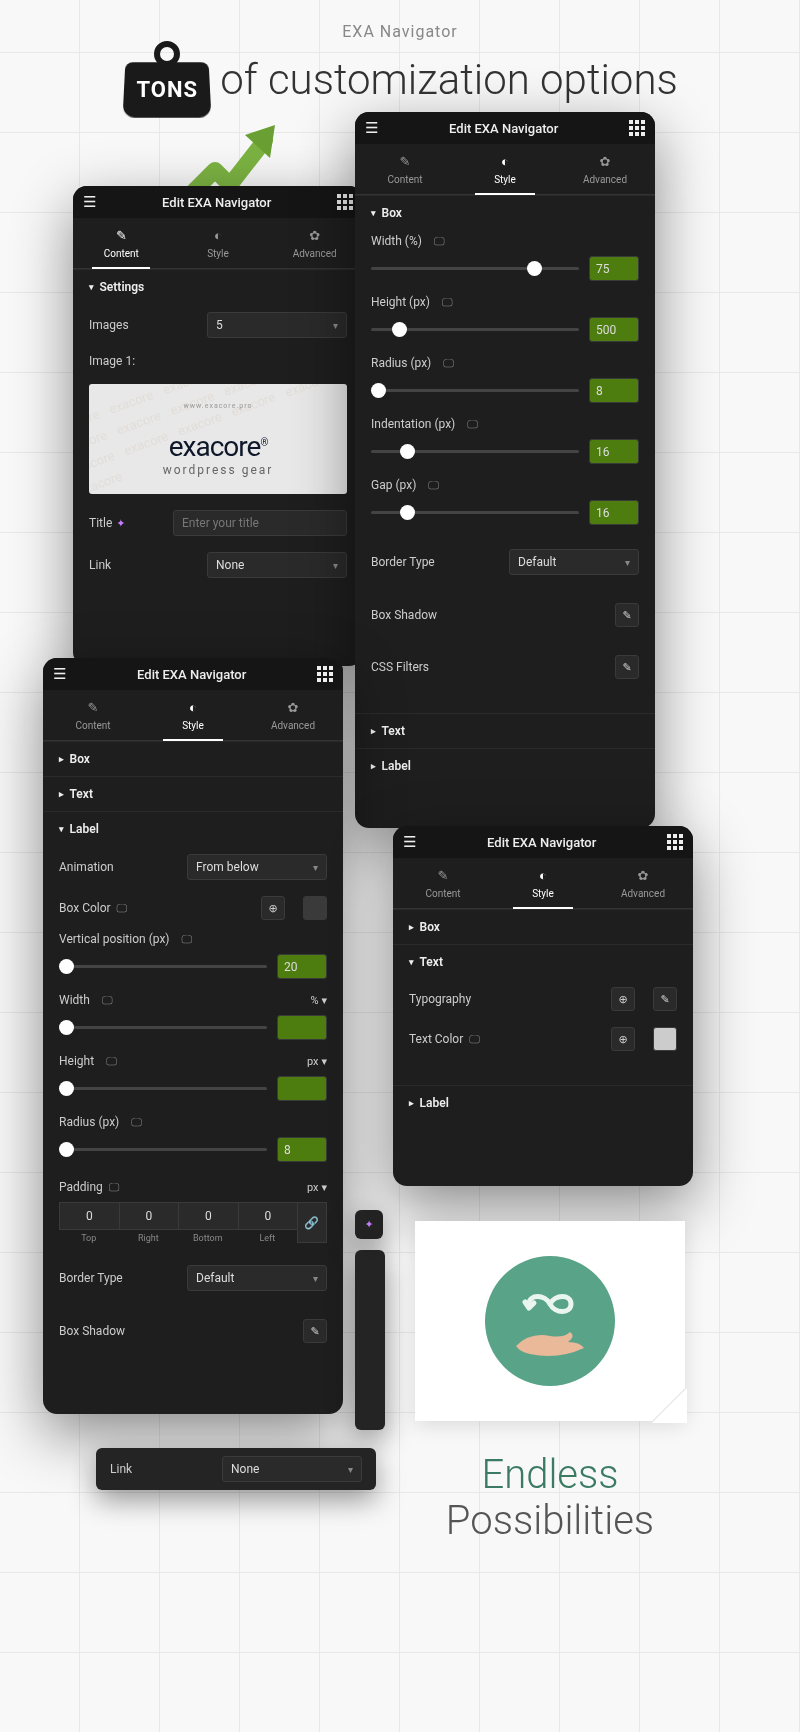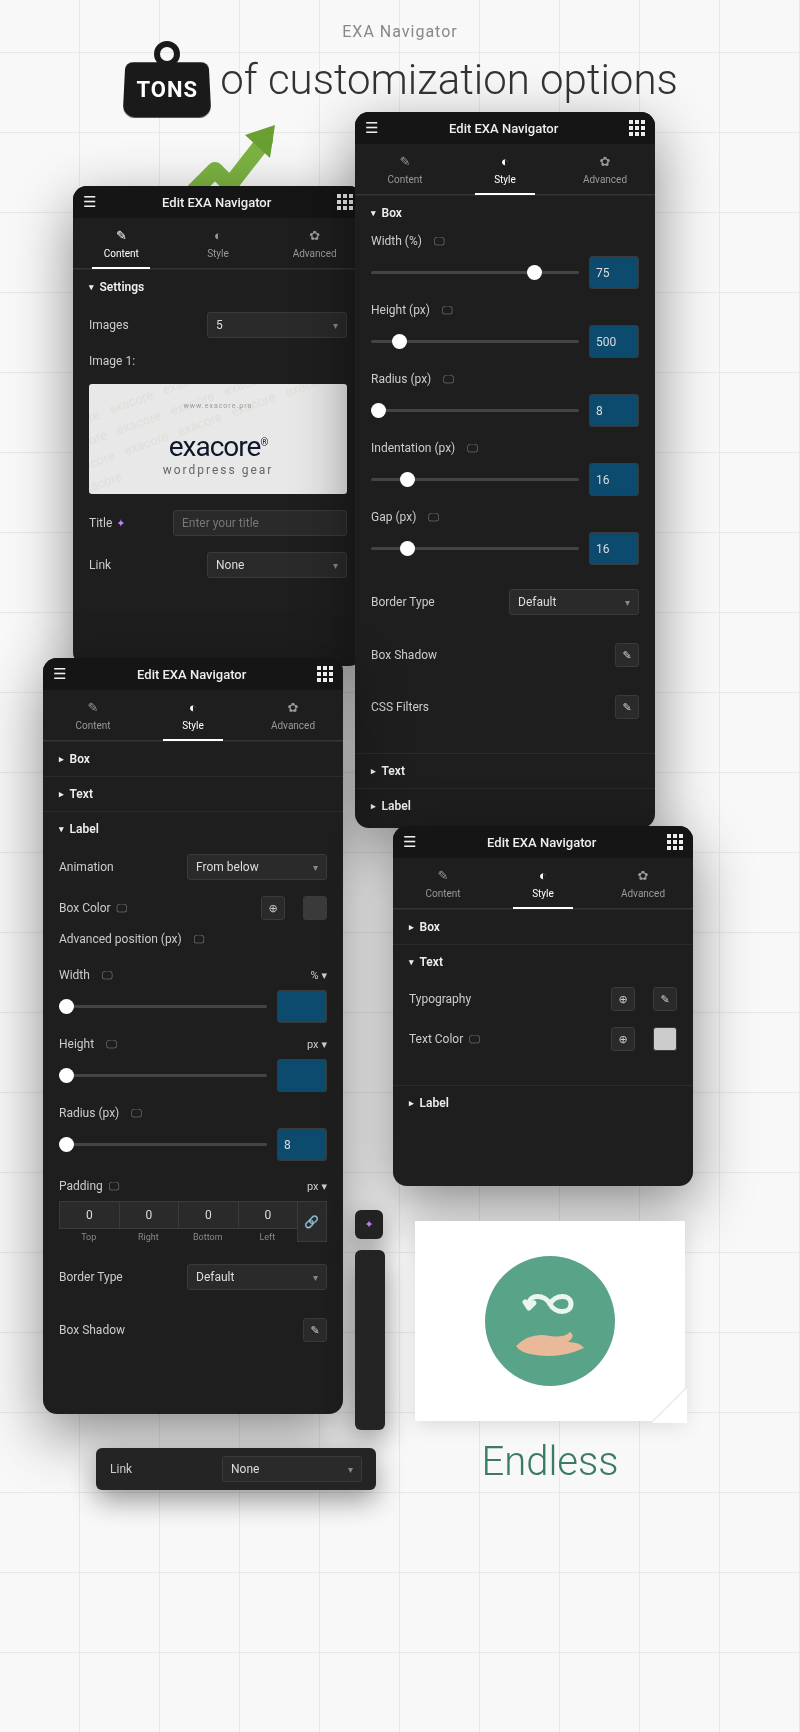--- a/index.html
+++ b/index.html
@@ -26,21 +26,21 @@
 .tab { flex:1; text-align:center; padding:10px 0 8px; cursor:pointer; color:#999; position:relative; }
 .tab.active { color:#fff; }
 .tab.active::after { content:''; position:absolute; left:20%; right:20%; bottom:-1px; height:2px; background:#fff; }
 .tab-icon { font-size:13px; display:block; margin-bottom:3px; }
 .tab-label { font-size:10px; }
 .section-hdr { padding:10px 16px; font-size:12px; font-weight:600; color:#eee; display:flex; align-items:center; gap:6px; cursor:pointer; border-top:1px solid #2a2a2a; }
 .section-hdr .caret { font-size:9px; }
 .row { display:flex; align-items:center; padding:8px 16px; gap:18px; }
 .row-label { flex:1; color:#ccc; font-size:12px; }
 .responsive-icon { color:#888; font-size:11px; margin-left:6px; }
-.num-input { width:50px; height:33px; background:#0c4a6e; border:1px solid #3a3a3a; color:#ddd; padding:0 6px; font-size:12px; border-radius:3px; }
+.num-input { width:50px; height:25px; background:#4d7c0f; border:1px solid #3a3a3a; color:#ddd; padding:0 6px; font-size:12px; border-radius:3px; }
 .text-input { flex:1; height:26px; background:#2a2a2a; border:1px solid #3a3a3a; color:#ddd; padding:0 8px; font-size:12px; border-radius:3px; }
 .text-input::placeholder{color:#777;}
 .select { flex:1; height:26px; background:#2a2a2a; border:1px solid #3a3a3a; color:#ddd; padding:0 8px; font-size:12px; border-radius:3px; position:relative; cursor:pointer; display:flex; align-items:center; justify-content:space-between; }
 .select::after { content:'▾'; color:#888; font-size:10px; }
 .slider-row { padding:4px 16px 10px; }
 .slider-label { color:#ccc; font-size:12px; margin-bottom:8px; display:flex; align-items:center; gap:6px; }
 .slider-wrap { display:flex; align-items:center; gap:10px; }
 .slider-track { flex:1; height:3px; background:#444; border-radius:2px; position:relative; }
 .slider-thumb { position:absolute; top:-6px; width:15px; height:15px; background:#fff; border-radius:50%; cursor:pointer; }
 .tool-btn { width:24px; height:24px; background:#2a2a2a; border:1px solid #3a3a3a; color:#ccc; display:inline-flex; align-items:center; justify-content:center; border-radius:3px; cursor:pointer; font-size:11px; }
@@ -57,21 +57,21 @@
 .padding-cell input { width:100%; height:28px; background:#2a2a2a; border:1px solid #3a3a3a; border-right:none; color:#ddd; text-align:center; font-size:12px; }
 .padding-cell:last-child input{border-right:1px solid #3a3a3a;}
 .padding-cell .lbl { font-size:9px; color:#888; margin-top:3px; }
 .link-cell { width:30px; display:flex; align-items:center; justify-content:center; background:#2a2a2a; border:1px solid #3a3a3a; color:#aaa; cursor:pointer; font-size:12px; }
 .edit-ic { font-size:11px; }
 .ai-sparkle { color:#c77dff; font-size:11px; margin-left:4px; }
 .footer-card { position:absolute; left:415px; top:1221px; width:270px; text-align:center; }
 .footer-illus { width:270px; height:200px; background:#fff; box-shadow:0 4px 20px rgba(0,0,0,.12); display:flex; align-items:center; justify-content:center; position:relative; }
 .footer-illus::after{content:'';position:absolute;right:-2px;bottom:-2px;width:36px;height:36px;background:linear-gradient(135deg,transparent 48%,#e4e4e4 50%,#fff 52%);}
 .infinity-badge { width:130px; height:130px; border-radius:50%; background:#59a388; display:flex; flex-direction:column; align-items:center; justify-content:center; }
-.footer-text { margin-top:18px; font-size:40px; font-weight:300; color:#3b7a63; line-height:1.15; }
+.footer-text { margin-top:31px; font-size:40px; font-weight:300; color:#3b7a63; line-height:1.15; }
 .hidden-row { position:absolute; background:#242424; border-radius:6px; color:#ccc; font-size:12px; display:flex; align-items:center; padding:8px 14px; gap:12px; box-shadow:0 10px 28px rgba(0,0,0,.4); }
 </style>
 </head>
 <body>
 
 <svg class="arrow-bg" viewBox="0 0 120 110">
   <path d="M10 95 L45 60 L60 75 L95 30" stroke="#7cb342" stroke-width="16" fill="none" stroke-linecap="round" stroke-linejoin="round"></path>
   <path d="M75 25 L105 15 L100 48 Z" fill="#6aa033"></path>
 </svg>
 
@@ -297,22 +297,28 @@
       </div>
   </div>
   <div class="row">
     <span class="row-label"><span>Box Color</span><span class="responsive-icon">🖵</span></span>
     <span class="tool-btn">⊕</span>
     <span class="tool-btn active" style="background:#3a3a3a"></span>
   </div>
 
   <div class="slider-row">
     <div class="slider-label">
-        <span>Advanced position (px)</span>
-        <span class="responsive-icon">🖵</span>
+        <span>Vertical position (px)</span>
+        <span class="responsive-icon">🖵</span>
+      </div>
+    <div class="slider-wrap">
+        <div class="slider-track">
+          <div class="slider-thumb" style="left:0%"></div>
+        </div>
+        <input class="num-input" value="20" style="">
       </div>
   </div>
   <div class="slider-row">
     <div class="slider-label">
         <span>Width</span>
         <span class="responsive-icon">🖵</span>
         <span style="flex:1"></span>
         <span class="unit-toggle"><span>%</span> ▾</span>
       </div>
     <div class="slider-wrap">
@@ -441,14 +447,15 @@
           <path d="M14 20 C14 10,30 10,35 20 C40 30,56 30,56 20 C56 10,40 10,35 20" stroke="#eaf5f0" stroke-width="5" fill="none" stroke-linecap="round"></path>
           <path d="M10 18 L14 24 L19 19" stroke="#eaf5f0" stroke-width="5" fill="none" stroke-linecap="round" stroke-linejoin="round"></path>
         </svg>
       <svg width="80" height="34" viewBox="0 0 80 34">
           <path d="M6 22 Q20 8 40 12 Q54 14 60 8 Q66 12 58 18 Q70 18 74 24 Q48 36 20 30 Q10 28 6 22 Z" fill="#eab99a"></path>
         </svg>
     </div>
   </div>
   <div class="footer-text">
     <div>Endless</div>
+    <div style="color:#555">Possibilities</div>
   </div>
 </div>
 
 </body></html>

